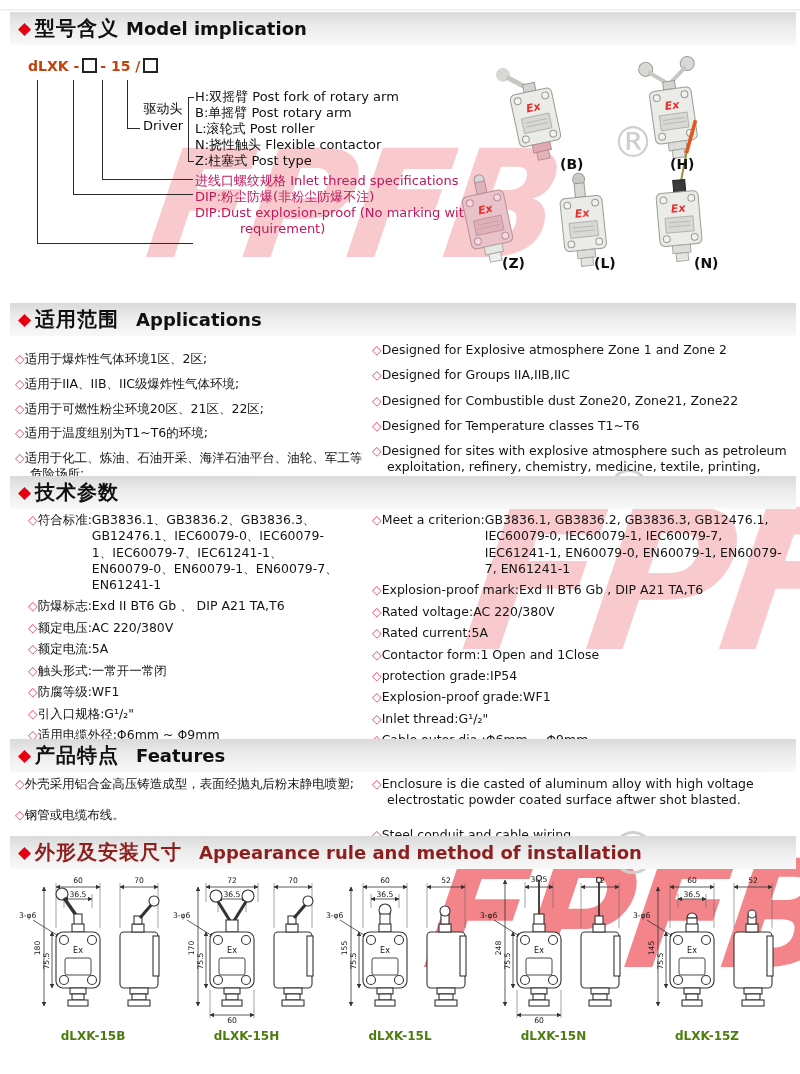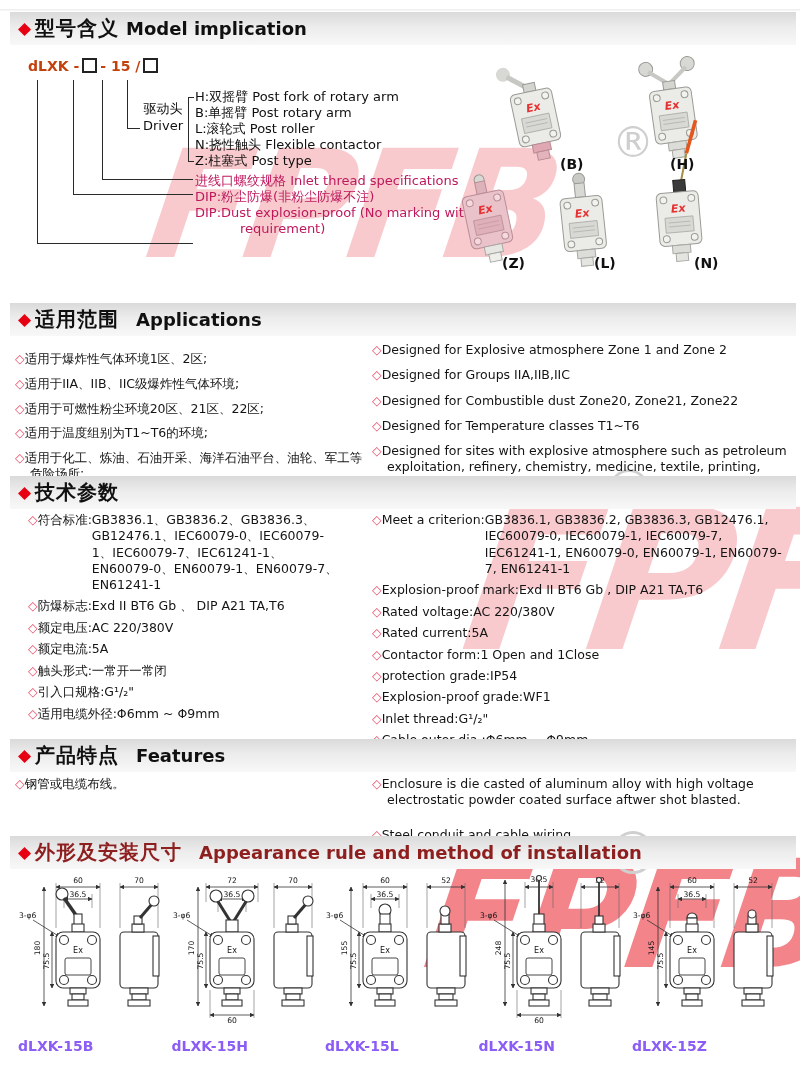--- a/index.html
+++ b/index.html
@@ -41,22 +41,22 @@
   .li { padding-left:15px; text-indent:-15px; line-height:1.3; }
   .dm { color:#e7536d; }
   .apps-zh .li { margin-bottom:8.5px; }
   .apps-en .li { margin-bottom:9px; }
   .tech .li { margin-bottom:5.2px; }
   .vb { display:inline-block; vertical-align:top; text-indent:0; }
   .vb-zh { width:250px; } .vb-en { width:302px; }
   .feat .li { margin-bottom:15px; }
   
   .dwg-row { position:absolute; left:18px; top:868px; width:764px; display:flex; justify-content:space-between; z-index:1; }
-  .dwg-col { }
-  .dwg-name { font-size:14px; font-weight:bold; color:#8b5cf6; margin-top:10px; }
+  .dwg-col { text-align:center; }
+  .dwg-name { font-size:12px; font-weight:bold; color:#4d7c0f; margin-top:1px; }
   .dwg text { font-size:7.6px; fill:#161616; font-family:"DejaVu Sans",sans-serif; }
   .dwg .exd { font-size:8px; }
 </style>
 </head>
 <body>
 
 <div id="page">
   <div class="toprule"></div>
 
   <div class="wm wm1">FPFB</div>
@@ -228,20 +228,21 @@
     <span class="dmd">◆</span>
     <span class="tz">技术参数</span>
   </div>
 
   <div class="lst tech" style="left:28px; top:512px; width:352px;">
     <div class="li"><span class="dm">◇</span><span>符合标准:</span><span class="vb vb-zh">GB3836.1、GB3836.2、GB3836.3、GB12476.1、IEC60079-0、IEC60079-1、IEC60079-7、IEC61241-1、EN60079-0、EN60079-1、EN60079-7、EN61241-1</span></div>
     <div class="li"><span class="dm">◇</span><span>防爆标志:</span><span>Exd II BT6 Gb 、 DIP A21 TA,T6</span></div>
     <div class="li"><span class="dm">◇</span><span>额定电压:</span><span>AC 220/380V</span></div>
     <div class="li"><span class="dm">◇</span><span>额定电流:</span><span>5A</span></div>
     <div class="li"><span class="dm">◇</span><span>触头形式:</span><span>一常开一常闭</span></div>
+    <div class="li"><span class="dm">◇</span><span>防腐等级:</span><span>WF1</span></div>
     <div class="li"><span class="dm">◇</span><span>引入口规格:</span><span>G¹/₂"</span></div>
     <div class="li"><span class="dm">◇</span><span>适用电缆外径:</span><span>Φ6mm ~ Φ9mm</span></div>
   </div>
 
   <div class="lst tech" style="left:372px; top:512px; width:425px;">
     <div class="li"><span class="dm">◇</span><span>Meet a criterion:</span><span class="vb vb-en">GB3836.1, GB3836.2, GB3836.3, GB12476.1, IEC60079-0, IEC60079-1, IEC60079-7, IEC61241-1, EN60079-0, EN60079-1, EN60079-7, EN61241-1</span></div>
     <div class="li"><span class="dm">◇</span><span>Explosion-proof mark:</span><span>Exd II BT6 Gb , DIP A21 TA,T6</span></div>
     <div class="li"><span class="dm">◇</span><span>Rated voltage:</span><span>AC 220/380V</span></div>
     <div class="li"><span class="dm">◇</span><span>Rated current:</span><span>5A</span></div>
     <div class="li"><span class="dm">◇</span><span>Contactor form:</span><span>1 Open and 1Close</span></div>
@@ -251,20 +252,21 @@
     <div class="li"><span class="dm">◇</span><span>Cable outer dia.:</span><span>Φ6mm ~ Φ9mm</span></div>
   </div>
 
   <div class="sec" style="top:739px">
     <span class="dmd">◆</span>
     <span class="tz">产品特点</span>
     <span class="te">Features</span>
   </div>
 
   <div class="lst feat" style="left:15px; top:776px; width:352px;">
+    <div class="li"><span class="dm">◇</span><span>外壳采用铝合金高压铸造成型，表面经抛丸后粉末静电喷塑;</span></div>
     <div class="li"><span class="dm">◇</span><span>钢管或电缆布线。</span></div>
   </div>
   <div class="lst feat" style="left:372px; top:776px; width:422px;">
     <div class="li" style="margin-bottom:18px"><span class="dm">◇</span><span>Enclosure is die casted of aluminum alloy with high voltage electrostatic powder coated surface aftwer shot blasted.</span></div>
     <div class="li"><span class="dm">◇</span><span>Steel conduit and cable wiring.</span></div>
   </div>
 
   <div class="sec red" style="top:836px">
     <span class="dmd">◆</span>
     <span class="tz">外形及安装尺寸</span>

